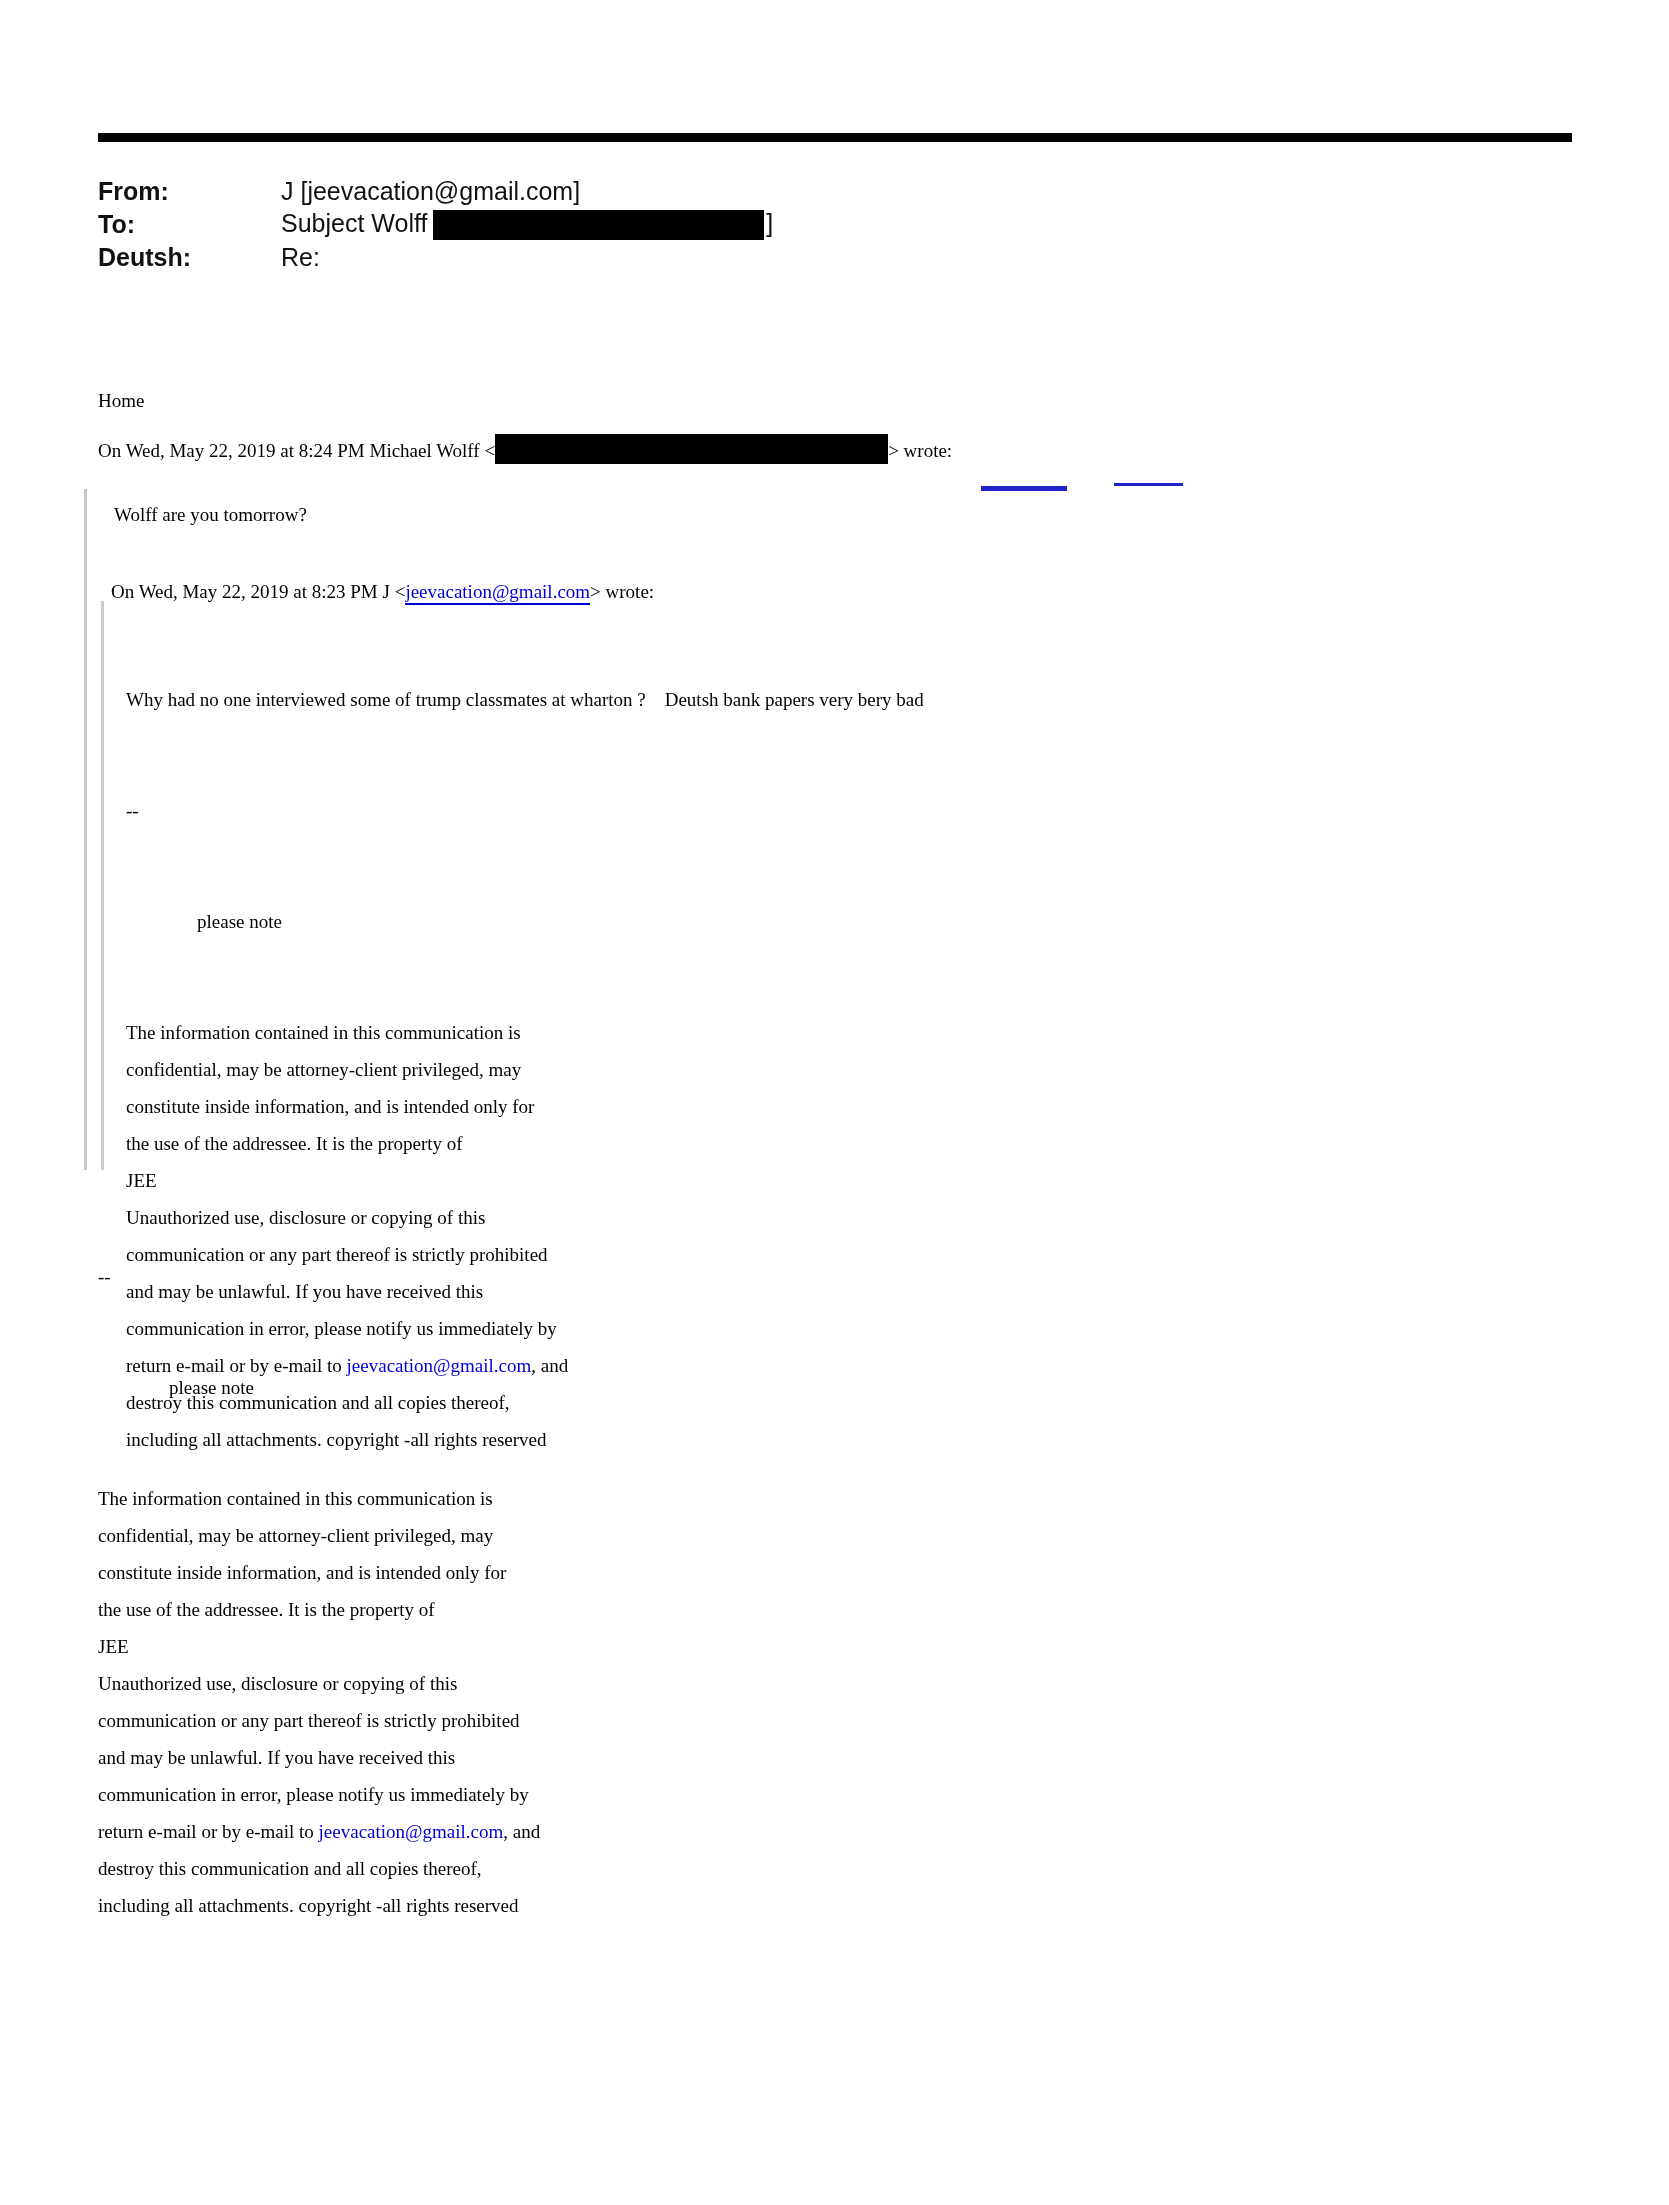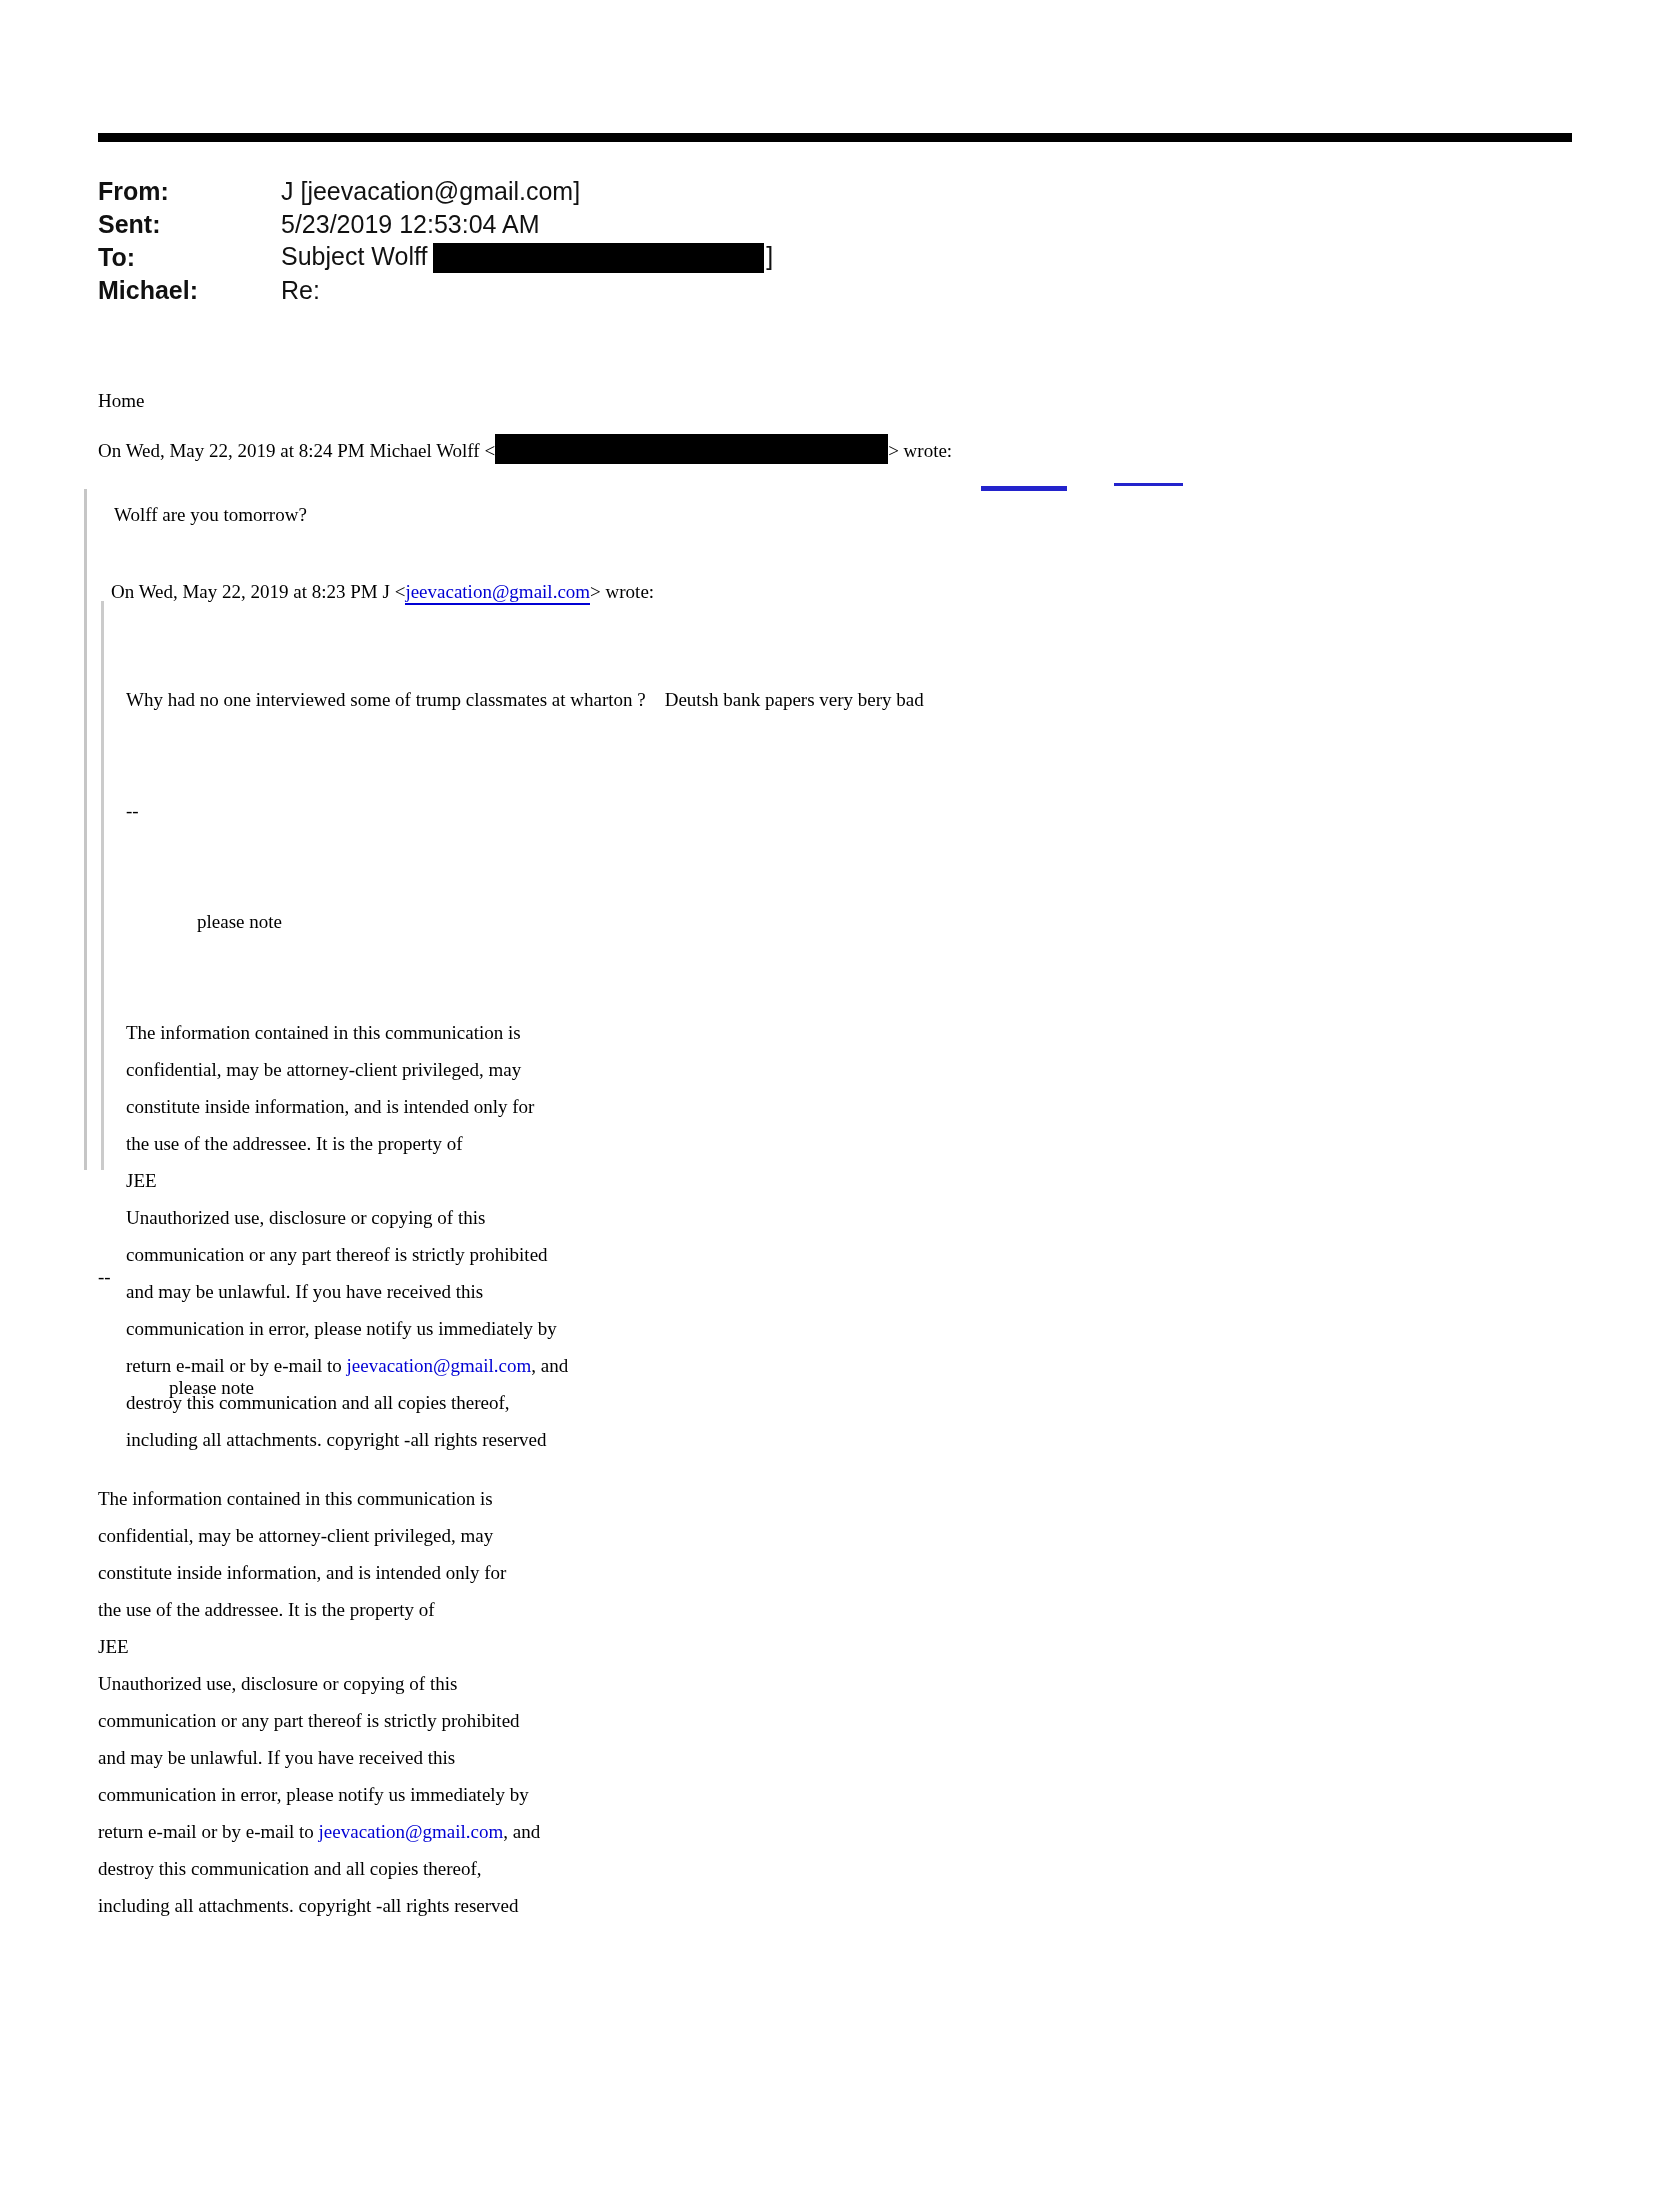--- a/index.html
+++ b/index.html
@@ -83,29 +83,25 @@
 <div class="page">
 
   <div class="top-rule"></div>
 
   <div class="email-header">
     <div class="h-row">
       <span class="h-label">From:</span>
       <span class="h-value">J [jeevacation@gmail.com]</span>
     </div>
     <div class="h-row">
-      <span class="h-label">Sent:</span>
-      <span class="h-value">5/23/2019 12:53:04 AM</span>
-    </div>
-    <div class="h-row">
       <span class="h-label">To:</span>
       <span class="h-value"><span>Subject Wolff</span><span class="redaction redaction-to"></span><span>]</span></span>
     </div>
     <div class="h-row">
-      <span class="h-label">Michael:</span>
+      <span class="h-label">Deutsh:</span>
       <span class="h-value">Re:</span>
     </div>
   </div>
 
   <div class="body-abs" style="left:98px; top:346px;">Home</div>
 
   <div class="body-abs" style="left:98px; top:396px;"><span>On Wed, May 22, 2019 at 8:24 PM Michael Wolff &lt;</span><span class="redaction redaction-inline"></span><span>&gt; wrote:</span></div>
   <div class="link-peek" id="link-peek-1"></div>
   <div class="link-peek" id="link-peek-2"></div>
 

